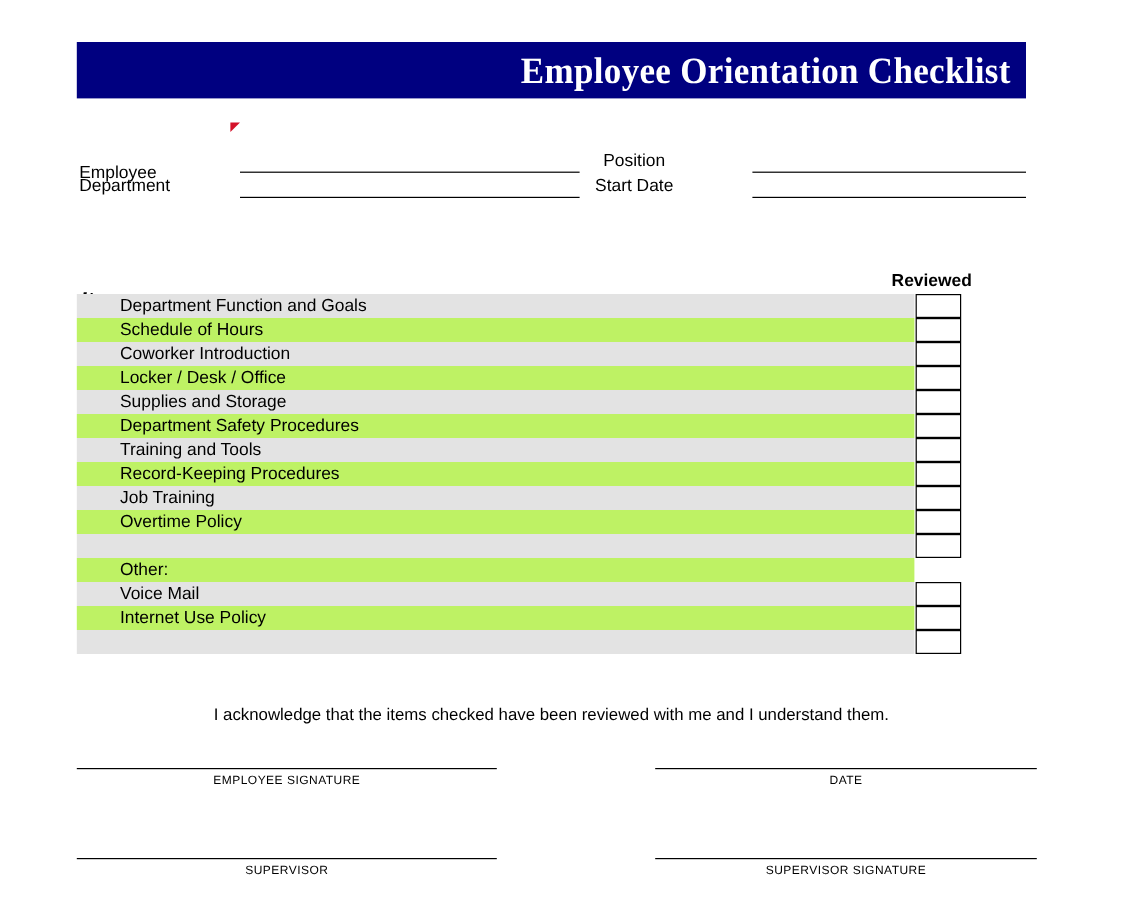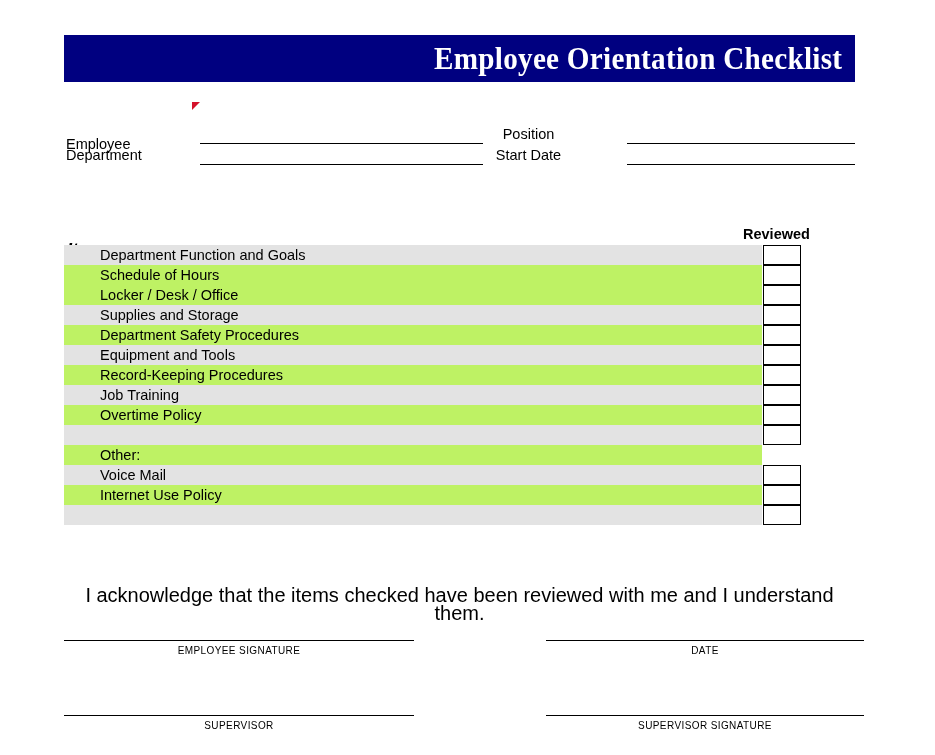--- a/index.html
+++ b/index.html
@@ -144,21 +144,21 @@
     box-sizing: border-box;
   }
 
   
   .ack {
     position: absolute;
     left: 64px;
     top: 586px;
     width: 791px;
     text-align: center;
-    font-size: 20px;
+    font-size: 14px;
     line-height: 18px;
   }
 
   
   .sig-line {
     position: absolute;
     height: 0;
     border-bottom: 1.6px solid #000000;
   }
   .sig-cap {
@@ -210,34 +210,38 @@
     </div>
     <div class="rows" id="rows-container">
         <div class="row shaded">
           <div class="row-label">Department Function and Goals</div>
           <div class="row-box"></div>
         </div>
         <div class="row plain">
           <div class="row-label">Schedule of Hours</div>
           <div class="row-box"></div>
         </div>
+        <div class="row shaded">
+          <div class="row-label">Coworker Introduction</div>
+          <div class="row-box"></div>
+        </div>
         <div class="row plain">
           <div class="row-label">Locker / Desk / Office</div>
           <div class="row-box"></div>
         </div>
         <div class="row shaded">
           <div class="row-label">Supplies and Storage</div>
           <div class="row-box"></div>
         </div>
         <div class="row plain">
           <div class="row-label">Department Safety Procedures</div>
           <div class="row-box"></div>
         </div>
         <div class="row shaded">
-          <div class="row-label">Equipment and Tools</div>
+          <div class="row-label">Training and Tools</div>
           <div class="row-box"></div>
         </div>
         <div class="row plain">
           <div class="row-label">Record-Keeping Procedures</div>
           <div class="row-box"></div>
         </div>
         <div class="row shaded">
           <div class="row-label">Job Training</div>
           <div class="row-box"></div>
         </div>

